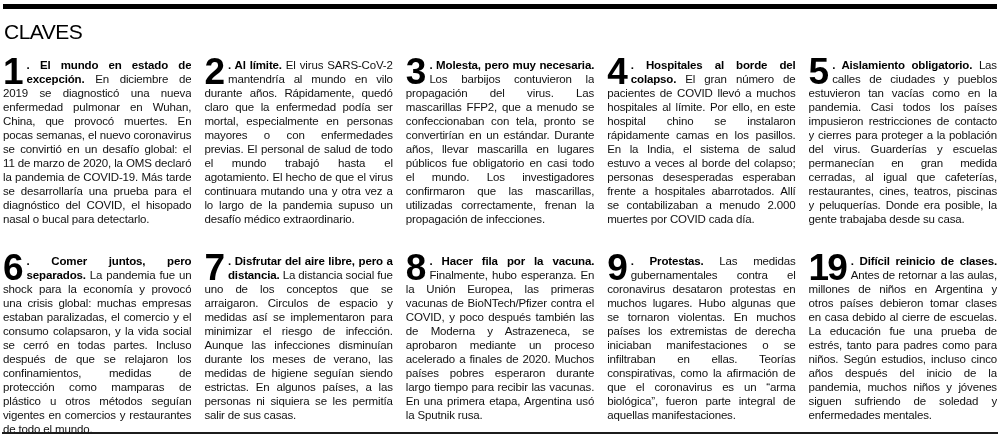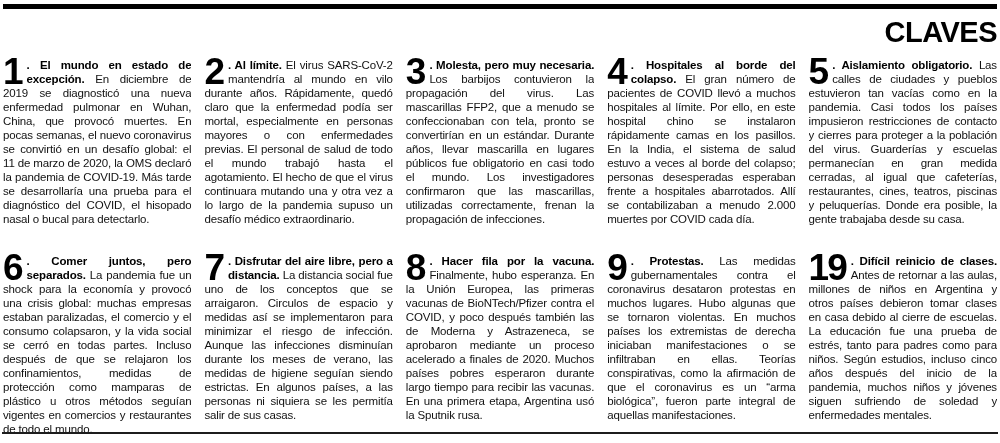--- a/index.html
+++ b/index.html
@@ -12,26 +12,25 @@
     position: relative;
   }
   .page { padding: 2px 3px 0 3px; }
   .top-rule {
     height: 5px;
     background: #000000;
     margin: 2px 0 0 0;
   }
   h1.page-title {
     margin: 8px 0 11px 1px;
-    font-size: 29px;
+    font-size: 21px;
     line-height: 30px;
-    font-weight: bold;
+    font-weight: normal;
     letter-spacing: -0.5px;
     color: #000000;
-    text-align: right;
   }
   .keys-grid {
     display: grid;
     grid-template-columns: repeat(5, 1fr);
     column-gap: 13px;
     row-gap: 28px;
   }
   .key { overflow: hidden; }
   .key .num {
     float: left;

